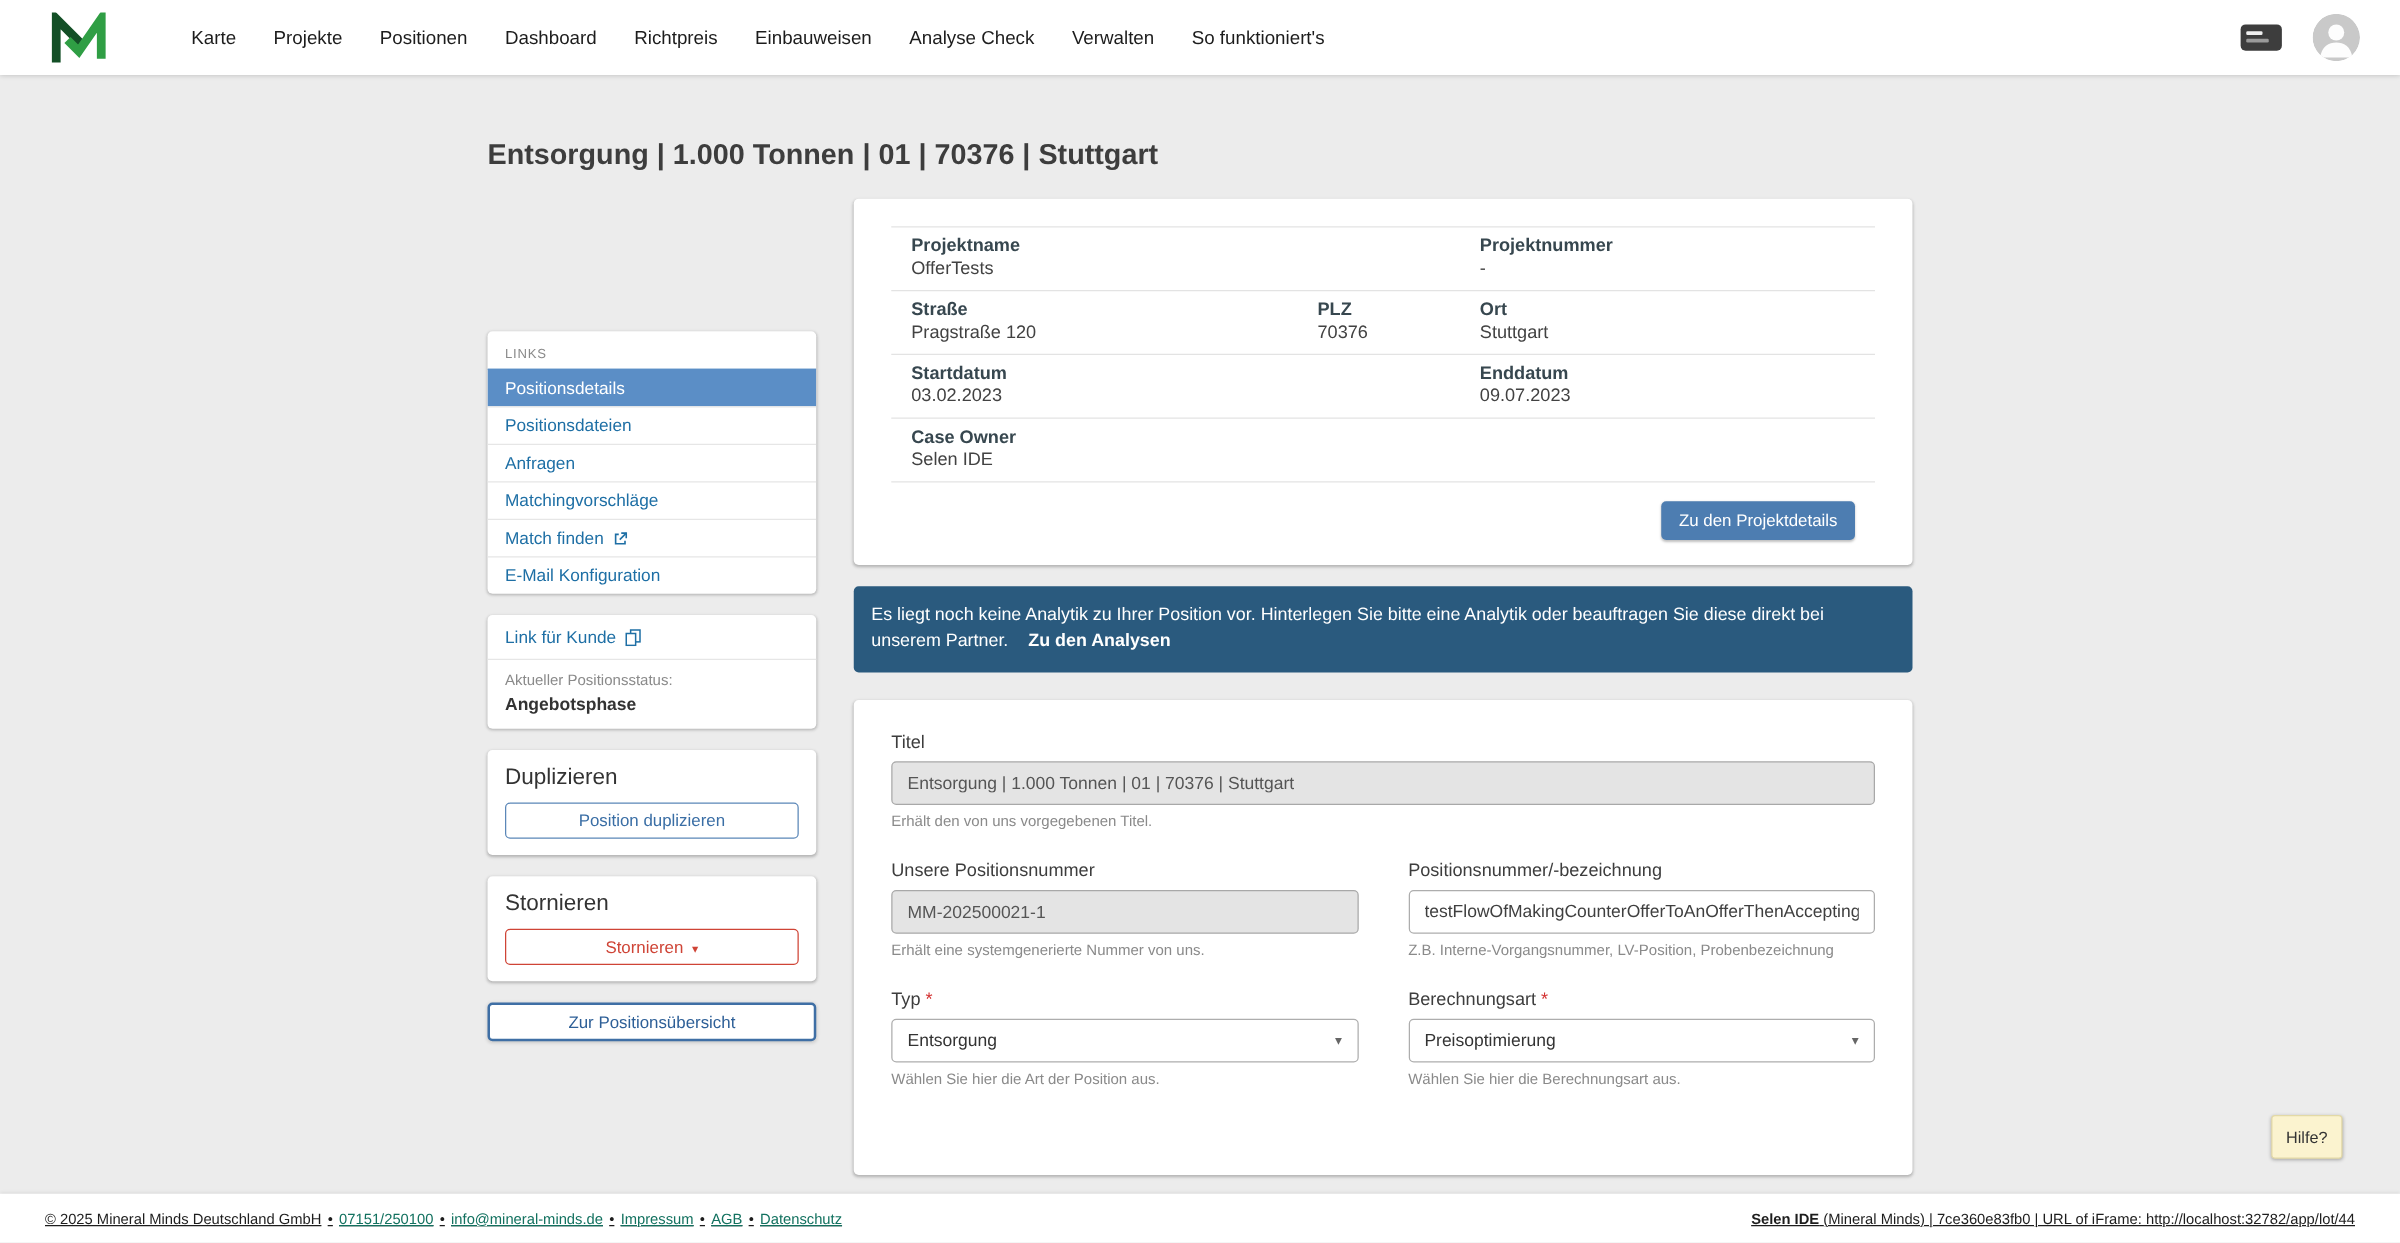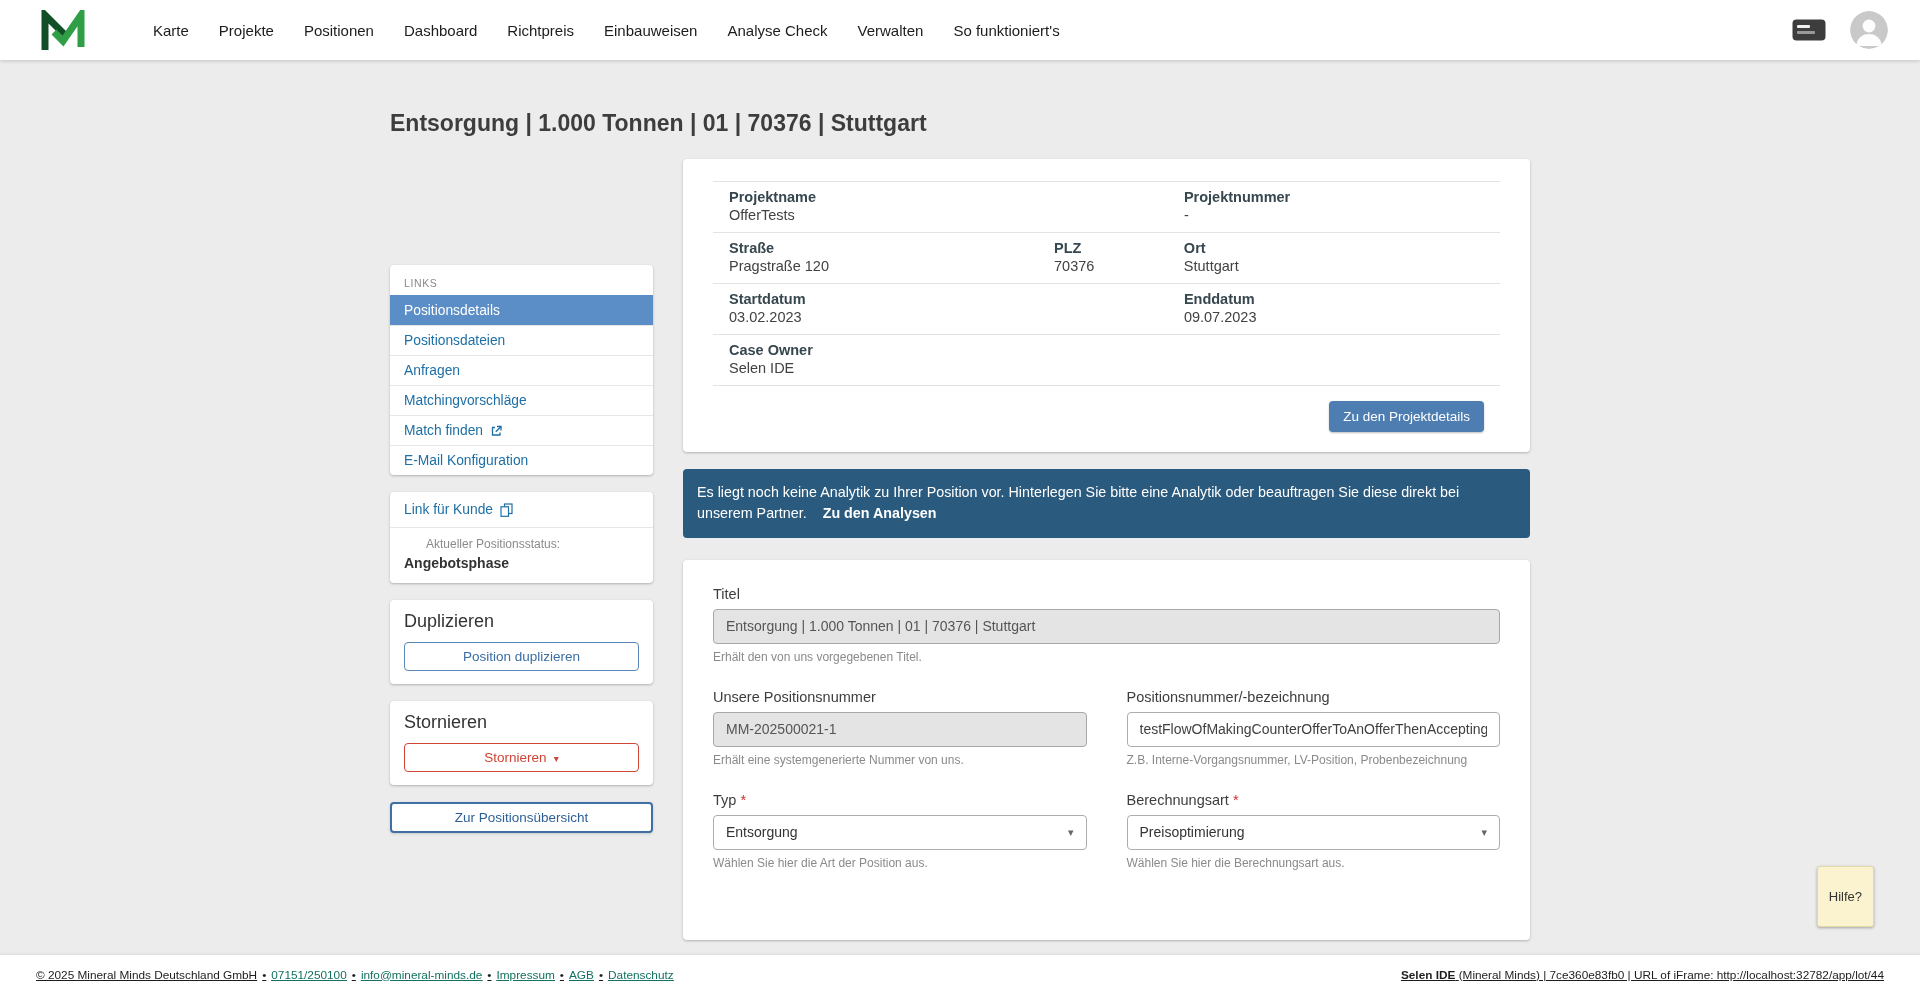--- a/index.html
+++ b/index.html
@@ -47,21 +47,21 @@
     display: flex; align-items: center; gap: 7px;
     padding: 7px 14px; font-size: 13.8px; color: #1e6fa5;
     border-top: 1px solid #e6e6e6; cursor: pointer; text-decoration: none;
   }
   .side-item.active { background: #5b8ec6; color: #fff; border-top-color: #5b8ec6; }
 
   
   .kunde-link { display: flex; align-items: center; gap: 7px; padding: 10px 14px; font-size: 13.8px; color: #1e6fa5; text-decoration: none; cursor: pointer; }
   .divider { height: 1px; background: #e6e6e6; }
   .status-block { padding: 9px 14px 12px; }
-  .status-label { font-size: 12px; color: #8a8a8a; margin-left: 22px; }
+  .status-label { font-size: 12px; color: #8a8a8a; }
   .status-value { font-size: 14px; font-weight: 700; color: #333; margin-top: 4px; }
 
   
   .pad-card { padding: 11px 14px 13px; }
   .card-heading { font-size: 18px; font-weight: 400; color: #333; margin-bottom: 10px; }
   .btn {
     display: block; width: 100%; border-radius: 4px; background: #fff;
     font-family: inherit; font-size: 13.5px; cursor: pointer; padding: 6px 10px; text-align: center;
   }
   .outline-blue { border: 1px solid #5b87b8; color: #3a6ea5; }
@@ -113,21 +113,21 @@
     height: 35px; border: 1px solid #adadad; border-radius: 4px; background: #fff;
     padding: 0 12px; font-size: 14px; color: #333;
     display: flex; align-items: center; justify-content: space-between; cursor: pointer;
   }
   .select .caret { color: #666; font-size: 11px; }
 
   
   .help-btn {
     position: fixed; right: 46px; bottom: 67px; z-index: 30;
     background: #fbf3cf; border: 1px solid #e3d9a6; border-radius: 3px;
-    padding: 22px 11px; font-size: 13px; color: #333; font-family: inherit;
+    padding: 9px 11px; font-size: 13px; color: #333; font-family: inherit;
     box-shadow: 0 1px 3px rgba(0,0,0,.3); cursor: pointer;
   }
 
   
   footer {
     position: fixed; left: 0; right: 0; bottom: 0; z-index: 20;
     height: 39px; background: #fff; box-shadow: 0 -1px 3px rgba(0,0,0,.08);
     display: flex; align-items: center; justify-content: space-between;
     padding: 0 36px; font-size: 11.8px; color: #1d1d1d; text-decoration: underline;
   }

